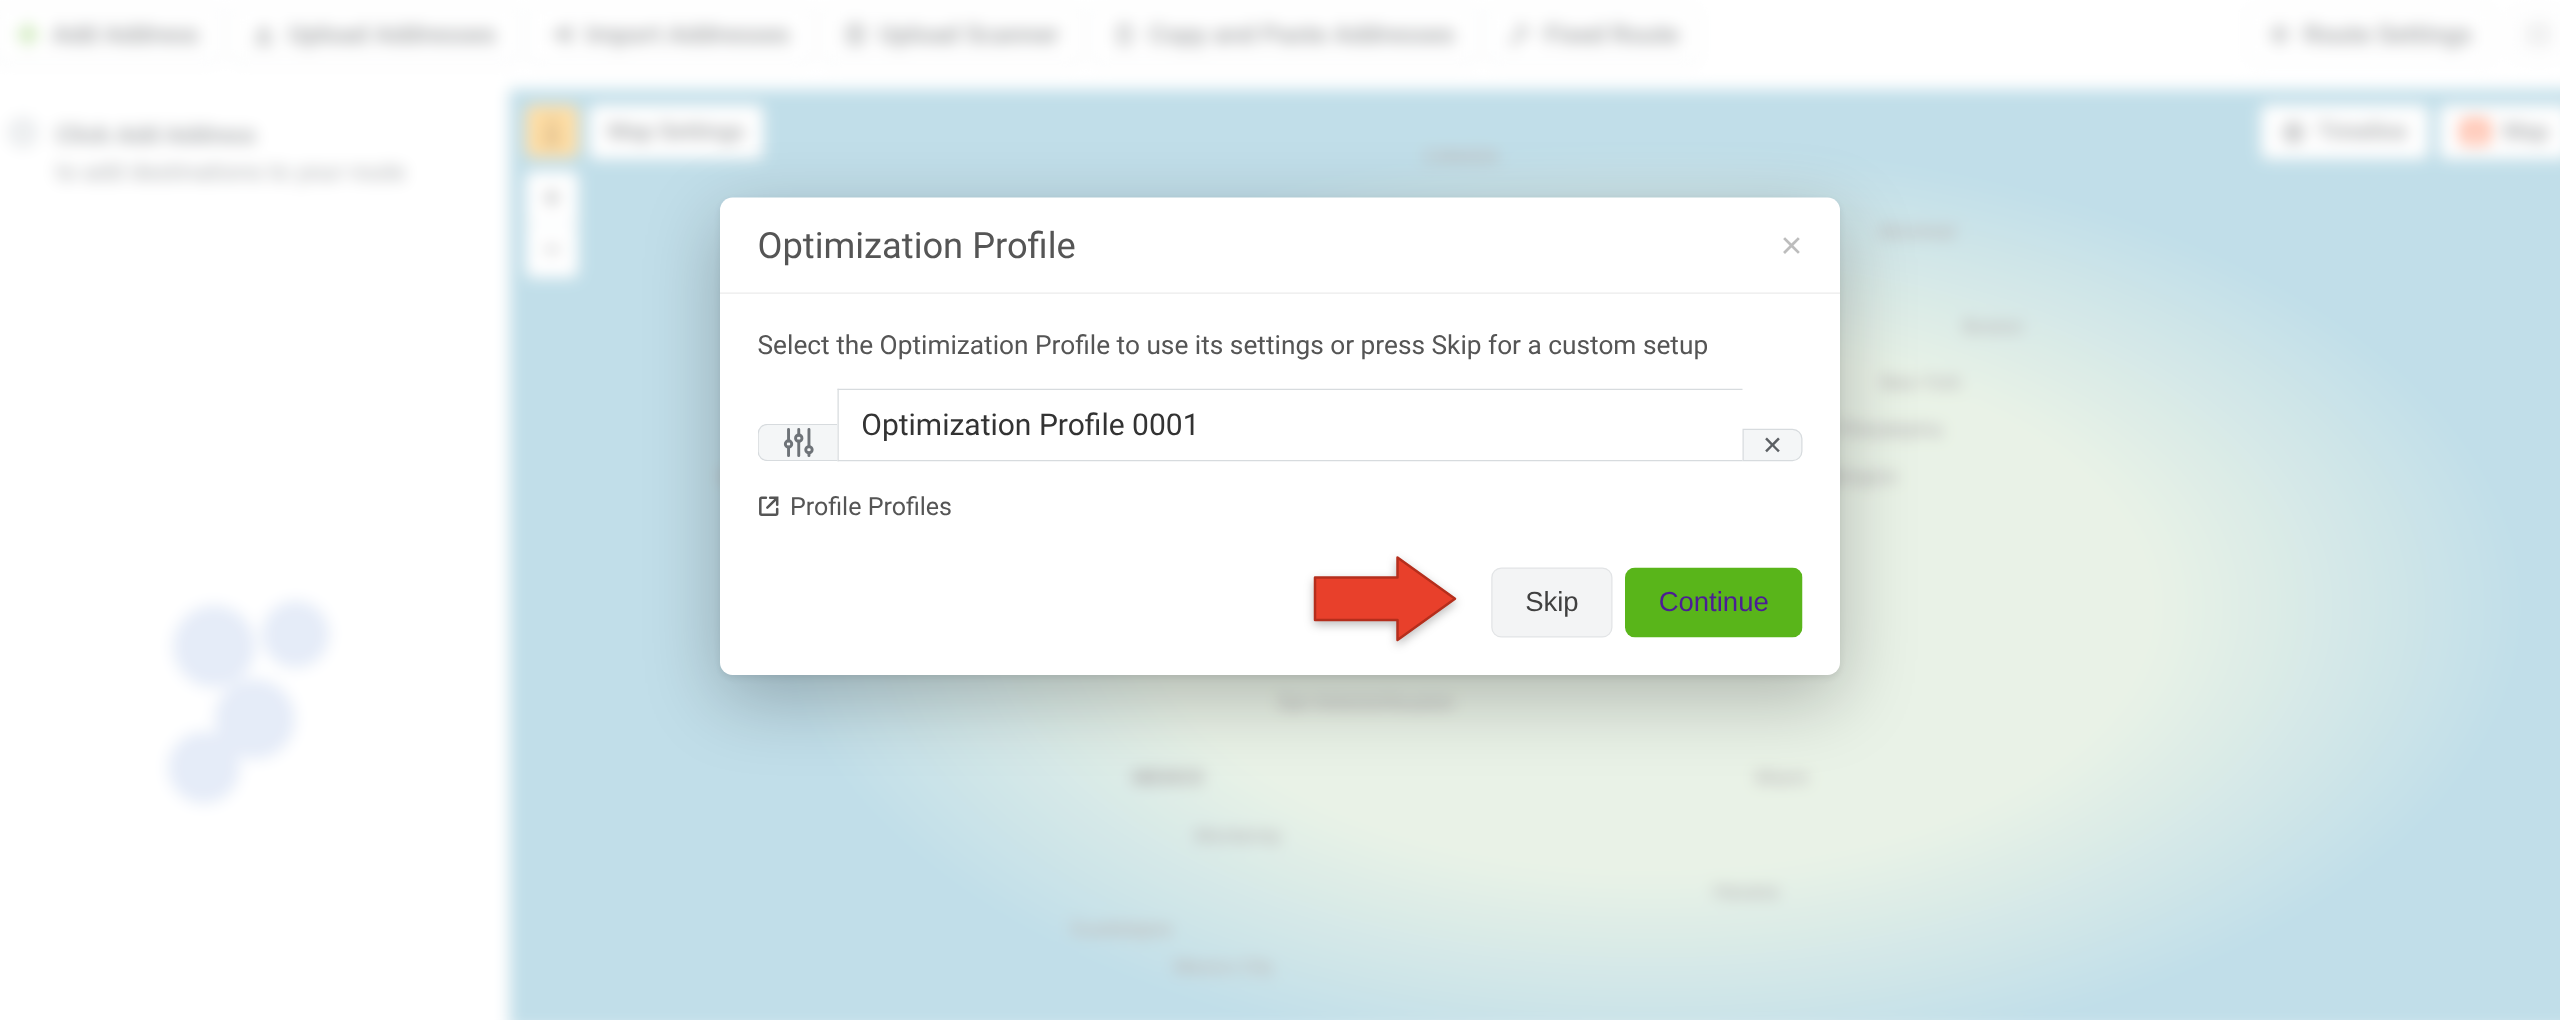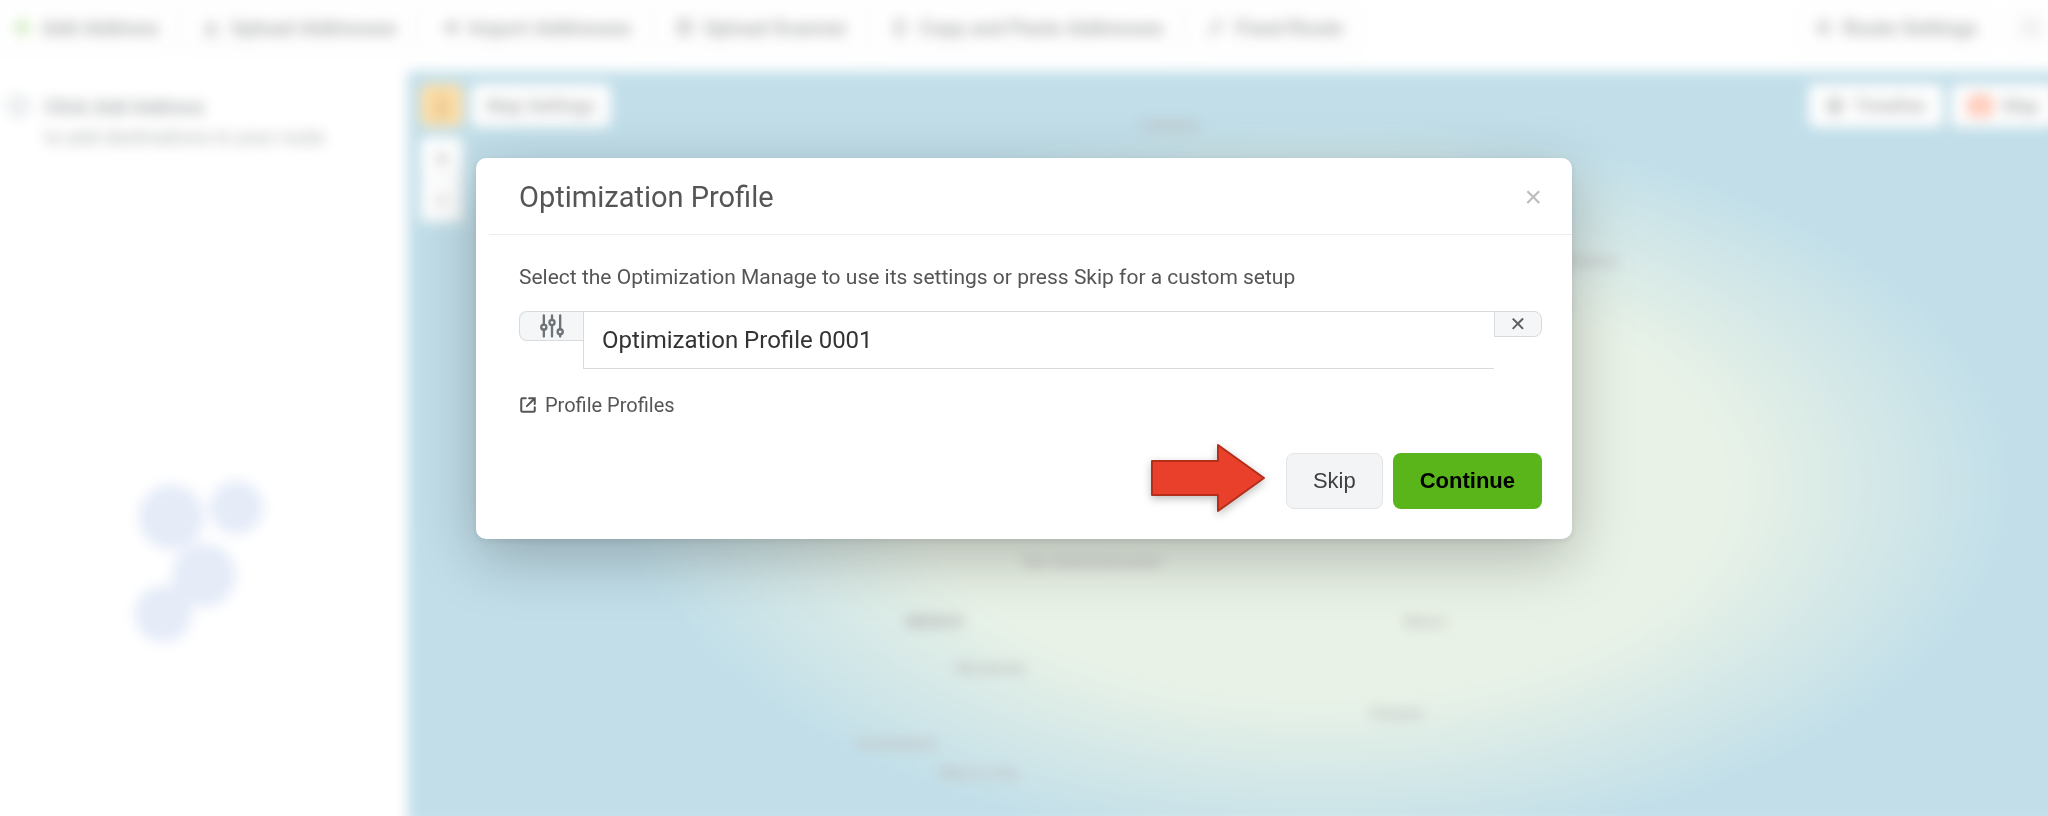--- a/index.html
+++ b/index.html
@@ -66,48 +66,48 @@
   .badge{background:#ff5d2a;color:#fff;border-radius:4px;padding:2px 8px;font-size:14px;font-weight:700;}
 
   
   .overlay{
     position:absolute; inset:0;
     background:rgba(255,255,255,.55);
     display:flex; align-items:flex-start; justify-content:center;
     padding-top:158px;
   }
   .modal{
-    width:1096px; background:#fff; border-radius:10px;
+    width:896px; background:#fff; border-radius:10px;
     box-shadow:0 18px 60px rgba(0,0,0,.25), 0 2px 6px rgba(0,0,0,.08);
     position:relative;
-    font-size:21px; color:#555;padding-left:13px;
+    font-size:21px; color:#555;
   }
   .mhead{padding:22px 30px 20px 30px;border-bottom:1px solid #ececec;display:flex;align-items:center;}
   .mtitle{font-size:29px;color:#555;font-weight:400;}
   .mclose{margin-left:auto;color:#bdbdbd;font-size:30px;line-height:1;cursor:pointer;background:none;border:none;}
   .mbody{padding:30px 30px 6px 30px;}
   .mdescr{font-size:21px;color:#555;margin-bottom:22px;}
-  .selrow{display:flex;align-items:flex-start;gap:0;}
+  .selrow{display:flex;align-items:flex-end;gap:0;}
   .selicon{
     width:64px;border:1px solid #d7dbde;border-right:none;border-radius:8px 0 0 8px;
     background:#f4f6f7;display:flex;align-items:center;justify-content:center;
   }
   .selinput{
     flex:1;border:1px solid #d7dbde;border-right:none;background:#fff;
     padding:14px 18px;font-size:24px;color:#333;
   }
   .selclear{
     width:48px;border:1px solid #d7dbde;border-radius:0 8px 8px 0;background:#f4f6f7;
     display:flex;align-items:center;justify-content:center;font-size:20px;color:#5b5f63;cursor:pointer;
   }
   .mlink{display:inline-flex;align-items:center;gap:8px;margin-top:24px;font-size:20px;color:#555;cursor:pointer;}
   .mfoot{padding:28px 30px 30px 30px;display:flex;justify-content:flex-end;gap:10px;align-items:center;position:relative;}
   .btn{border-radius:8px;padding:14px 26px;font-size:22px;cursor:pointer;border:1px solid transparent;}
   .btn-skip{background:#f3f4f5;border-color:#e2e4e6;color:#404040;}
-  .btn-cont{background:#59b51a;color:#000000;font-weight:700;}
+  .btn-cont{background:#59b51a;color:#4c1d95;font-weight:400;}
   
   .arrow{
     position:absolute; right:304px; bottom:24px; width:120px; height:74px;
     pointer-events:none;
   }
   .arrow svg{width:100%;height:100%;display:block;filter:drop-shadow(0 3px 4px rgba(0,0,0,.25));}
   
   svg{display:block;}
 </style>
 </head>
@@ -263,21 +263,21 @@
 
 <div class="overlay">
   <div class="modal">
     <div class="mhead">
       <div class="mtitle">Optimization Profile</div>
       <button class="mclose">
         <span>×</span>
       </button>
     </div>
     <div class="mbody">
-      <div class="mdescr">Select the Optimization Manage to use its settings or press Skip for a custom setup</div>
+      <div class="mdescr">Select the Optimization Profile to use its settings or press Skip for a custom setup</div>
       <div class="selrow">
         <div class="selicon">
           <svg width="28" height="28" viewBox="0 0 24 24">
             <path d="M5 3v8M5 15v6M12 3v4M12 11v10M19 3v12M19 19v2" stroke="#6e7378" stroke-width="2" stroke-linecap="round"></path>
             <circle cx="5" cy="13" r="2.2" fill="none" stroke="#6e7378" stroke-width="2"></circle>
             <circle cx="12" cy="9" r="2.2" fill="none" stroke="#6e7378" stroke-width="2"></circle>
             <circle cx="19" cy="17" r="2.2" fill="none" stroke="#6e7378" stroke-width="2"></circle>
           </svg>
         </div>
         <div class="selinput">

